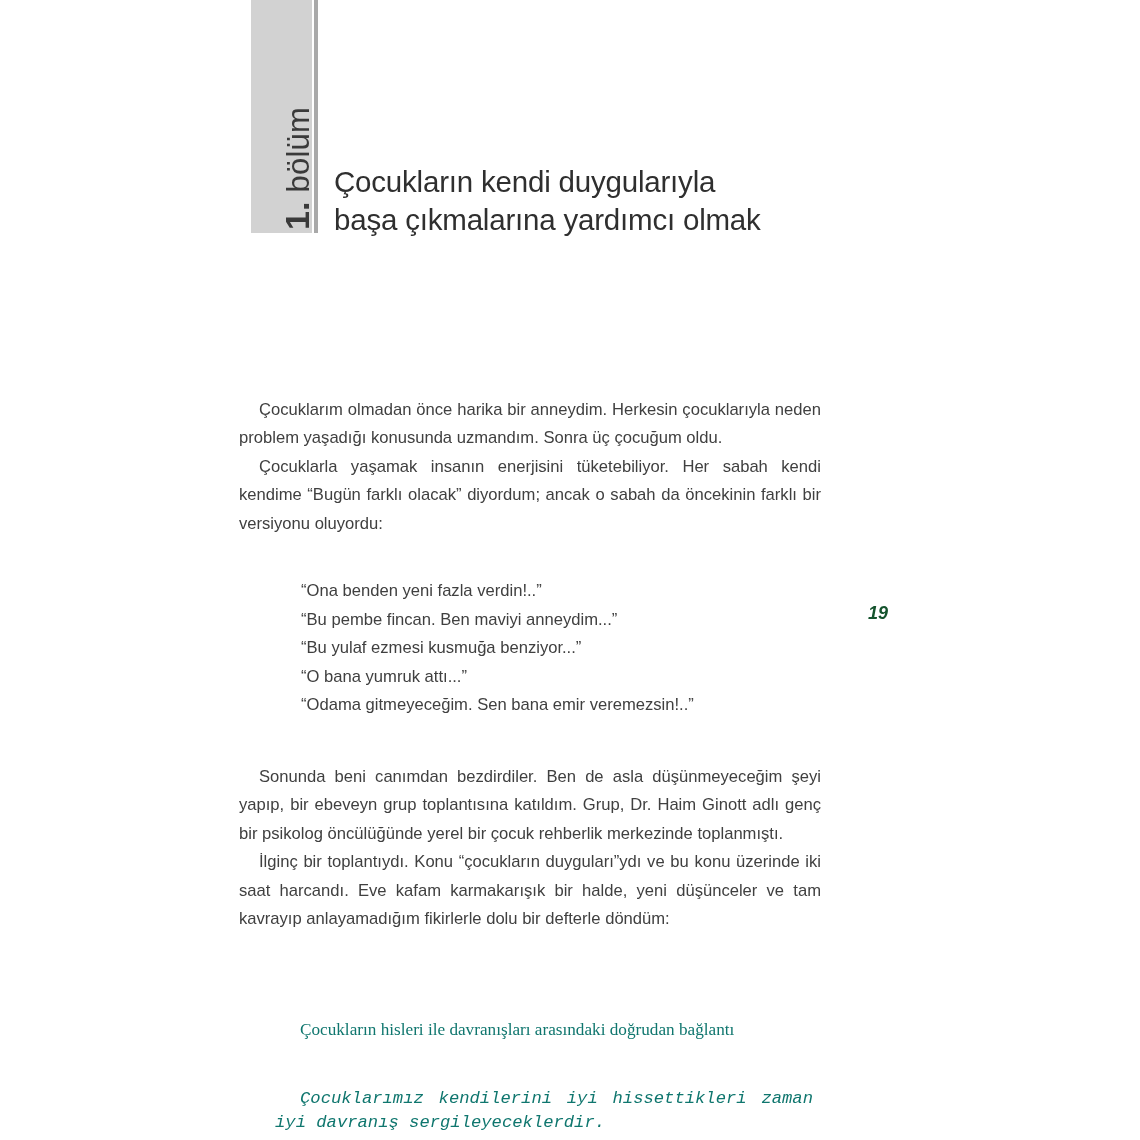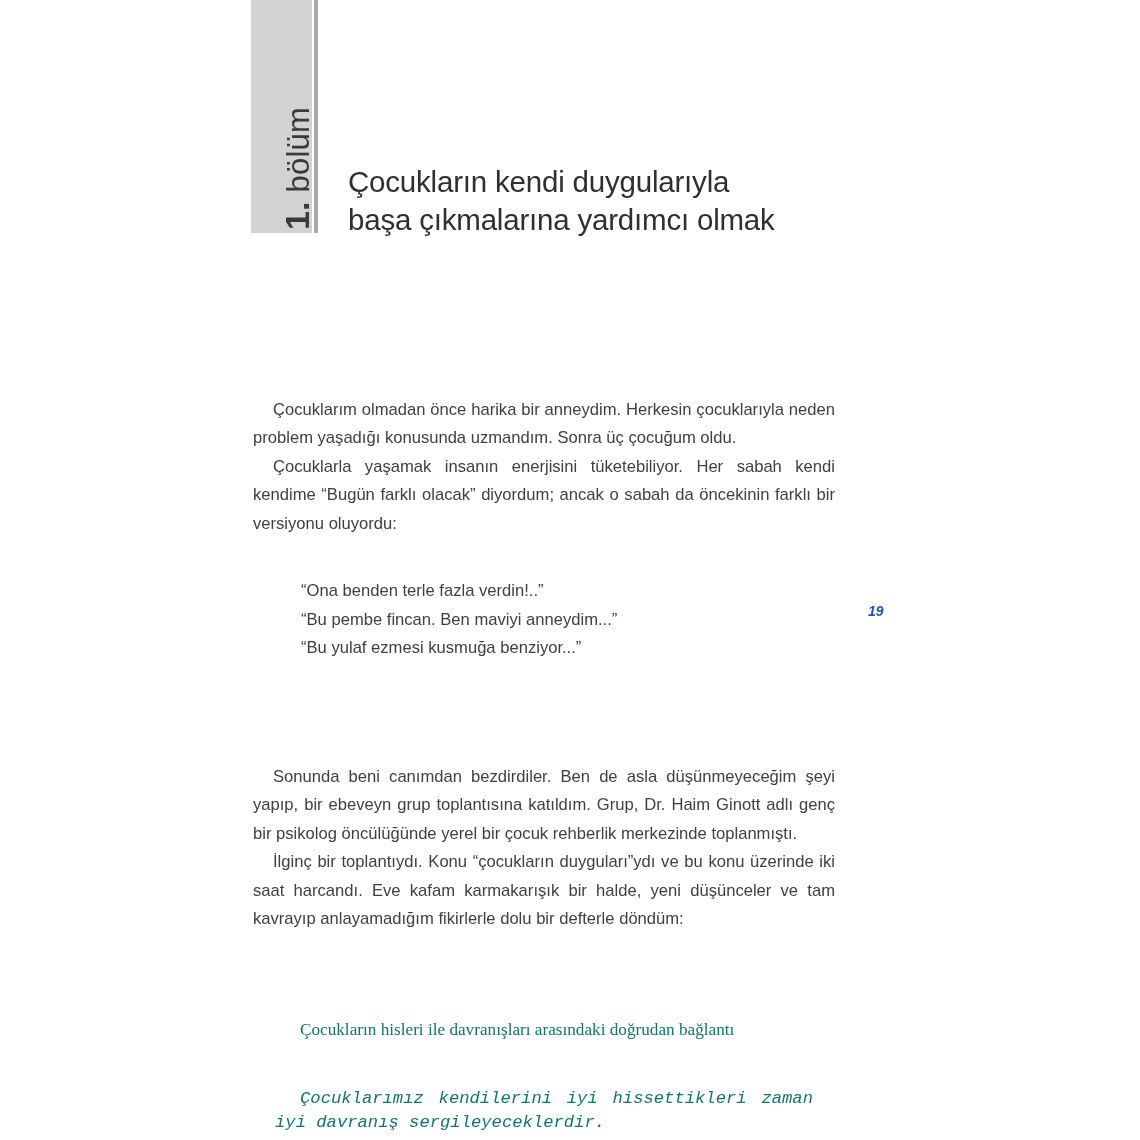--- a/index.html
+++ b/index.html
@@ -49,34 +49,34 @@
     line-height: 31px;
     color: #3a3a3a;
     letter-spacing: 0.2px;
   }
   .chapter-label .num {
     font-weight: bold;
     font-size: 34px;
   }
   .chapter-title {
     position: absolute;
-    left: 348px;
+    left: 334px;
     top: 163px;
     width: 520px;
     font-size: 29.5px;
     line-height: 38px;
     color: #2f2f2f;
     letter-spacing: -0.2px;
   }
   .chapter-title div { white-space: nowrap; }
 
   
   .body-text {
     position: absolute;
-    left: 253px;
+    left: 239px;
     width: 582px;
     font-size: 16.6px;
     line-height: 28.4px;
     color: #404040;
     text-align: justify;
     -webkit-hyphens: manual;
     hyphens: manual;
   }
   .body-text p {
     margin: 0;
@@ -94,24 +94,24 @@
     color: #404040;
   }
   .quotes div { white-space: nowrap; }
   .para3 { top: 763px; }
 
   
   .page-number {
     position: absolute;
     left: 868px;
     top: 603px;
-    font-size: 14px;
+    font-size: 18px;
     font-weight: bold;
     font-style: italic;
-    color: #1d4ed8;
+    color: #14532d;
   }
 
   
   .serif-block {
     position: absolute;
     left: 275px;
     width: 538px;
     font-family: "Liberation Serif", "DejaVu Serif", serif;
     color: #0f766e;
     font-size: 17.2px;
@@ -143,23 +143,25 @@
     <div>Çocukların kendi duygularıyla</div>
     <div>başa çıkmalarına yardımcı olmak</div>
   </div>
 
   <div class="body-text para1">
     <p>Çocuklarım olmadan önce harika bir anneydim. Herkesin ço­cuklarıyla neden problem yaşadığı konusunda uzmandım. Sonra üç çocuğum oldu.</p>
     <p>Çocuklarla yaşamak insanın enerjisini tüketebiliyor. Her sabah kendi kendime “Bugün farklı olacak” diyordum; ancak o sabah da öncekinin farklı bir versiyonu oluyordu:</p>
   </div>
 
   <div class="quotes">
-    <div>“Ona benden terle fazla verdin!..”</div>
+    <div>“Ona benden yeni fazla verdin!..”</div>
     <div>“Bu pembe fincan. Ben maviyi anneydim...”</div>
     <div>“Bu yulaf ezmesi kusmuğa benziyor...”</div>
+    <div>“O bana yumruk attı...”</div>
+    <div>“Odama gitmeyeceğim. Sen bana emir veremezsin!..”</div>
   </div>
 
   <div class="page-number">19</div>
 
   <div class="body-text para3">
     <p>Sonunda beni canımdan bezdirdiler. Ben de asla düşünmeye­ceğim şeyi yapıp, bir ebeveyn grup toplantısına katıldım. Grup, Dr. Haim Ginott adlı genç bir psikolog öncülüğünde yerel bir çocuk rehberlik merkezinde toplanmıştı.</p>
     <p>İlginç bir toplantıydı. Konu “çocukların duyguları”ydı ve bu konu üzerinde iki saat harcandı. Eve kafam karmakarışık bir halde, yeni düşünceler ve tam kavrayıp anlayamadığım fikirlerle dolu bir def­terle döndüm:</p>
   </div>
 
   <div class="serif-block serif-heading">

